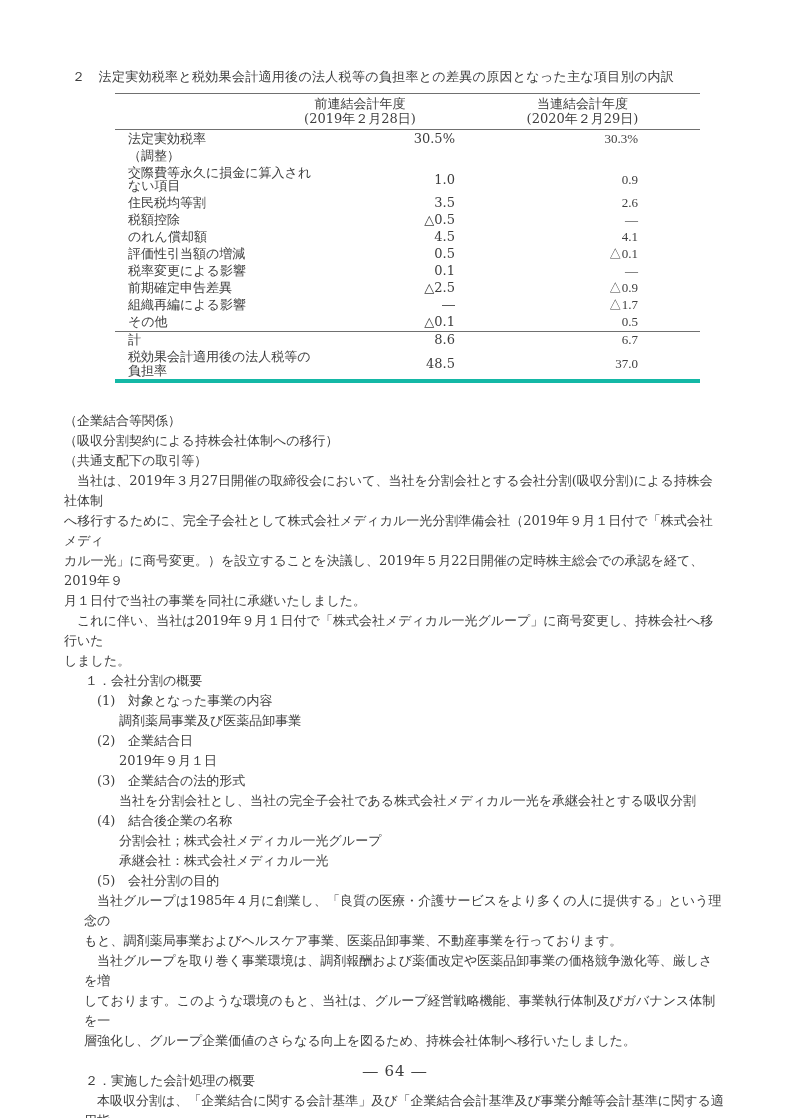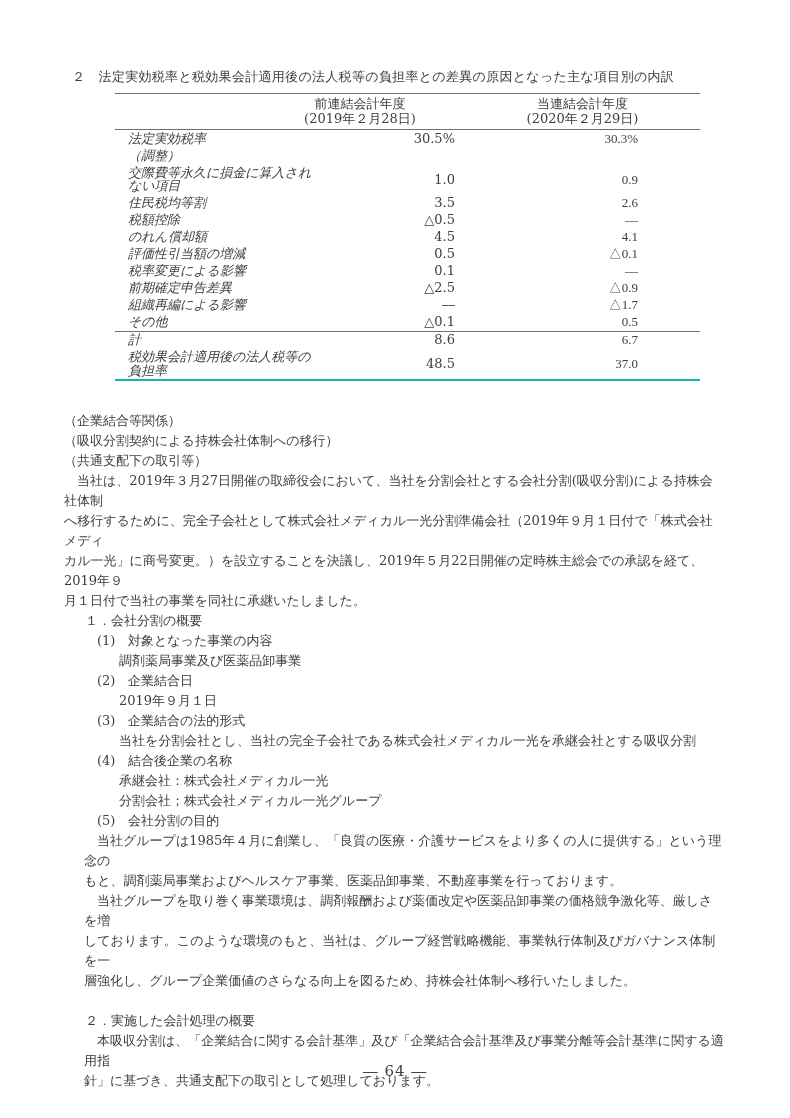--- a/index.html
+++ b/index.html
@@ -17,37 +17,37 @@
   .heading {
     position:absolute; left:72px; top:68px;
     font-size:13px; letter-spacing:0.3px;
     white-space:nowrap;
   }
 
   
   .taxtable {
     position:absolute; left:115px; top:93px; width:585px;
     font-size:13px;
-    border-bottom:2px solid #14b8a6;
+    border-bottom:4px solid #14b8a6;
   }
   .thead {
     display:flex;
     border-top:1px solid #707070;
     border-bottom:1px solid #707070;
     padding:2px 0 3px 0;
     text-align:center; line-height:15px;
   }
   .thead .h-spacer { width:140px; }
   .thead .hcol1 { width:210px; }
   .thead .hcol2 { flex:1; }
   .thead .line { display:block; }
   .trow { display:flex; align-items:center; padding:1.75px 0; }
   .trow .lbl {
     width:240px; padding-left:13px; box-sizing:border-box;
-    line-height:13.5px; white-space:pre-line;font-style:italic;
+    line-height:13.5px; white-space:pre-line;
   }
   .trow .v1 { width:100px; text-align:right; line-height:13.5px; }
   .trow .v2 { flex:1; text-align:right; padding-right:62px; line-height:13.5px;font-family:Liberation Serif, serif; }
   .r-sum { border-top:1px solid #707070; }
 
   
   .notes {
     position:absolute; left:64px; top:411px; width:660px;
     font-size:13px; line-height:20px;
   }
@@ -156,20 +156,22 @@
   </div>
 
   <div class="notes">
     <div class="caption">（企業結合等関係）</div>
     <div>（吸収分割契約による持株会社体制への移行）</div>
     <div>（共通支配下の取引等）</div>
     <div class="para">　当社は、2019年３月27日開催の取締役会において、当社を分割会社とする会社分割(吸収分割)による持株会社体制
 へ移行するために、完全子会社として株式会社メディカル一光分割準備会社（2019年９月１日付で「株式会社メディ
 カル一光」に商号変更。）を設立することを決議し、2019年５月22日開催の定時株主総会での承認を経て、2019年９
 月１日付で当社の事業を同社に承継いたしました。</div>
+    <div class="para">　これに伴い、当社は2019年９月１日付で「株式会社メディカル一光グループ」に商号変更し、持株会社へ移行いた
+しました。</div>
 
     <div class="sec-head">１．会社分割の概要</div>
 
     <div class="item-head">
       <span class="inum">(1)</span>
       <span>対象となった事業の内容</span>
     </div>
     <div class="item-line">調剤薬局事業及び医薬品卸事業</div>
 
     <div class="item-head">
@@ -181,22 +183,22 @@
     <div class="item-head">
       <span class="inum">(3)</span>
       <span>企業結合の法的形式</span>
     </div>
     <div class="item-line">当社を分割会社とし、当社の完全子会社である株式会社メディカル一光を承継会社とする吸収分割</div>
 
     <div class="item-head">
       <span class="inum">(4)</span>
       <span>結合後企業の名称</span>
     </div>
+    <div class="item-line">分割会社；株式会社メディカル一光グループ</div>
     <div class="item-line">承継会社：株式会社メディカル一光</div>
-    <div class="item-line">分割会社；株式会社メディカル一光グループ</div>
 
     <div class="item-head">
       <span class="inum">(5)</span>
       <span>会社分割の目的</span>
     </div>
     <div class="item-para">　当社グループは1985年４月に創業し、「良質の医療・介護サービスをより多くの人に提供する」という理念の
 もと、調剤薬局事業およびヘルスケア事業、医薬品卸事業、不動産事業を行っております。</div>
     <div class="item-para">　当社グループを取り巻く事業環境は、調剤報酬および薬価改定や医薬品卸事業の価格競争激化等、厳しさを増
 しております。このような環境のもと、当社は、グループ経営戦略機能、事業執行体制及びガバナンス体制を一
 層強化し、グループ企業価値のさらなる向上を図るため、持株会社体制へ移行いたしました。</div>

